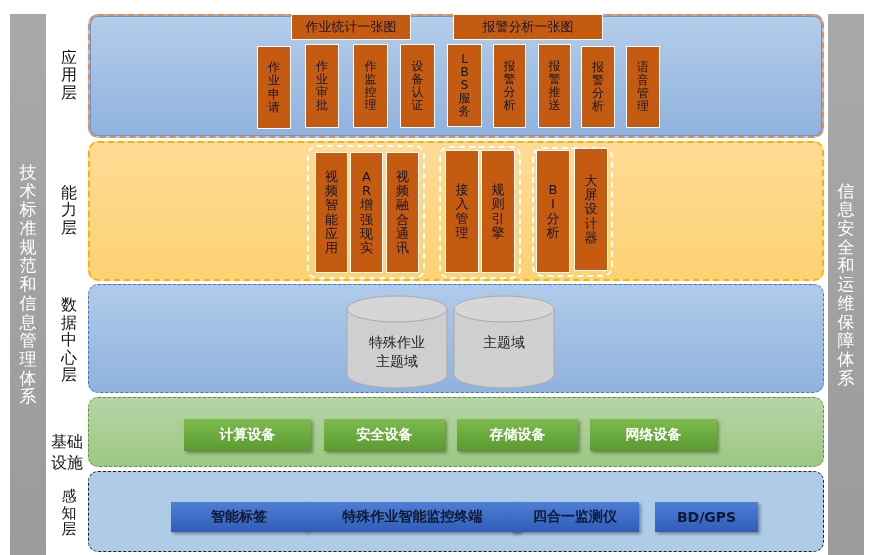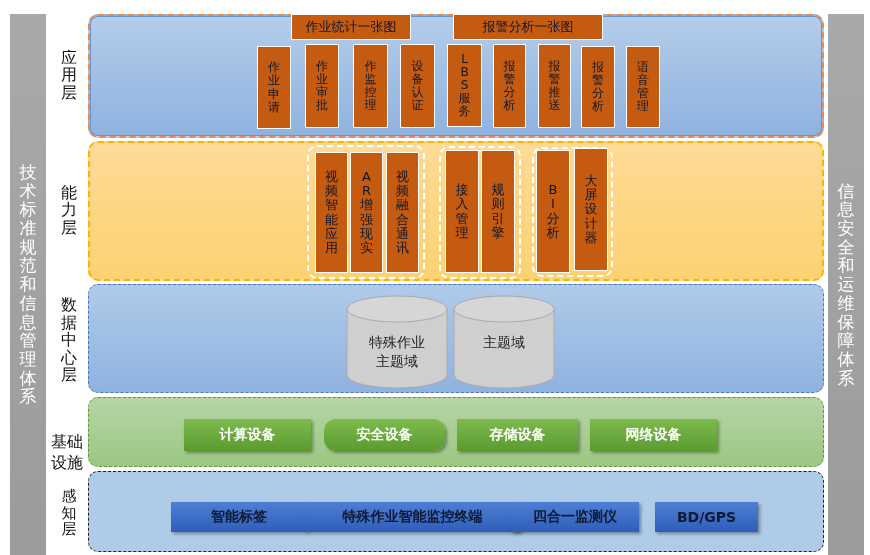--- a/index.html
+++ b/index.html
@@ -241,21 +241,21 @@
   </svg>
   <div class="cyl-text">
     <div>主题域</div>
   </div>
 </div>
 
 <div class="abs panel" id="panel-infra"></div>
 <div class="abs gbtn" style="left:184px;top:419px;width:127px;">
     <span>计算设备</span>
   </div>
-<div class="abs gbtn" style="left:324px;top:419px;width:121px;border-radius:12px;">
+<div class="abs gbtn" style="left:324px;top:419px;width:121px;">
     <span>安全设备</span>
   </div>
 <div class="abs gbtn" style="left:457px;top:419px;width:121px;">
     <span>存储设备</span>
   </div>
 <div class="abs gbtn" style="left:590px;top:419px;width:127px;">
     <span>网络设备</span>
   </div>
 
 <div class="abs panel" id="panel-sense"></div>

